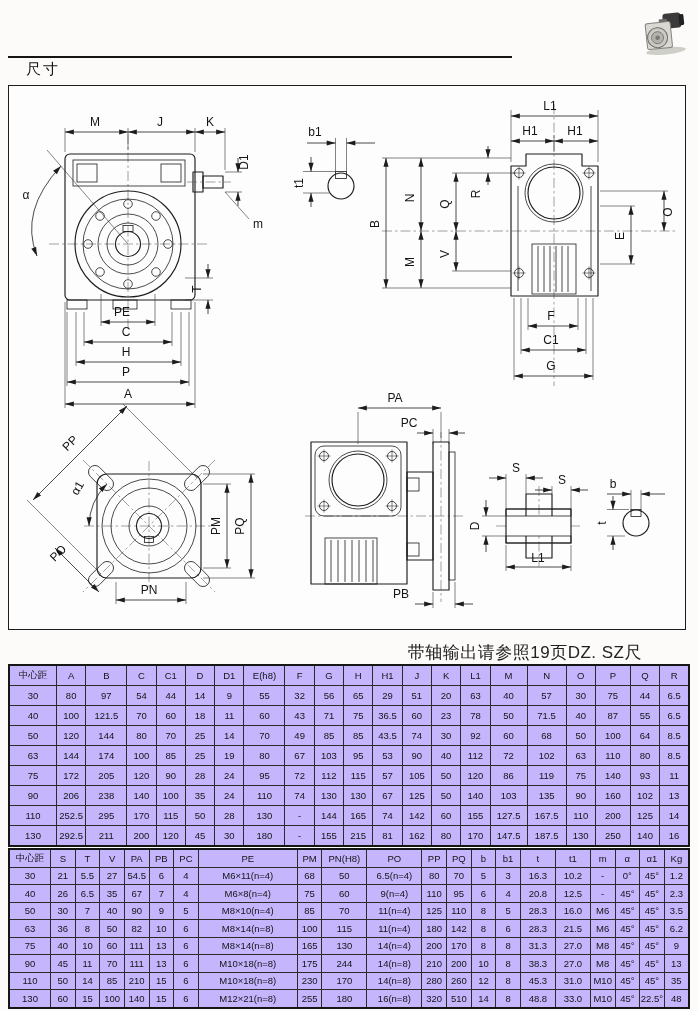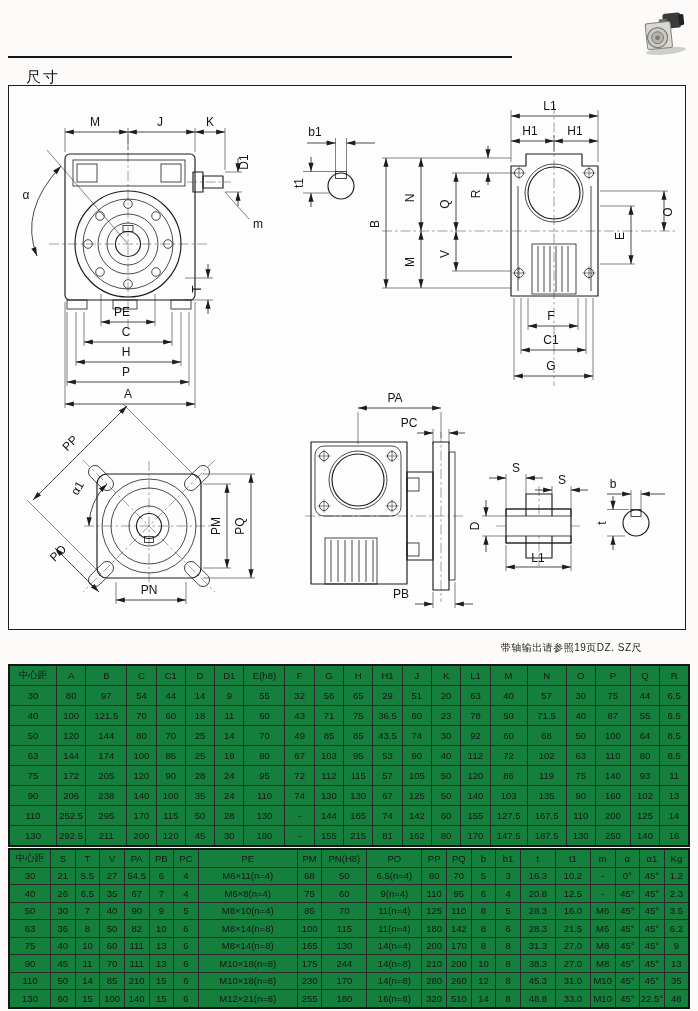--- a/index.html
+++ b/index.html
@@ -1,33 +1,33 @@
 <!DOCTYPE html>
 <html><head>
 <meta charset="utf-8">
 <style>
   html,body{margin:0;padding:0;background:#e9e9e9;}
   .page{position:relative;width:698px;height:1011px;background:#fcfbf9;margin:0 auto;
         font-family:"Liberation Sans",sans-serif;color:#1a1a1a;overflow:hidden;}
 
   .header-rule{position:absolute;left:8px;top:56px;width:504px;height:2px;background:#151515;}
-  .page-title{position:absolute;left:26px;top:60px;font-size:15px;letter-spacing:2px;color:#111;margin-top:8px;}
+  .page-title{position:absolute;left:26px;top:60px;font-size:15px;letter-spacing:2px;color:#111;}
   .photo{position:absolute;left:640px;top:7px;width:48px;height:50px;}
 
   .draw-box{position:absolute;left:8px;top:85px;width:678px;height:545px;border:1.5px solid #1c1c1c;background:#fdfdfd;box-sizing:border-box;}
   .draw-box svg{display:block;}
 
-  .note{position:absolute;top:641px;right:56px;font-size:10px;color:#222;letter-spacing:.5px;}
+  .note{position:absolute;top:641px;right:56px;font-size:17px;color:#222;letter-spacing:.5px;}
 
   .tbl-wrap{position:absolute;left:8px;width:682px;}
   .t1-pos{top:664px;}
   .t2-pos{top:848px;}
   table.dims{border-collapse:collapse;table-layout:fixed;width:100%;
              font-family:"Liberation Sans",sans-serif;font-size:9.5px;color:#141414;
-             border:2px solid #161616;background:#15803d;}
+             border:2px solid #161616;background:#c4b5fd;}
   table.dims th,table.dims td{border:1px solid #2b2b2b;text-align:center;vertical-align:middle;
              padding:0;overflow:hidden;white-space:nowrap;font-weight:normal;}
   table.t1 th,table.t1 td{height:19px;}
   table.t2 th,table.t2 td{height:16.5px;}
   .t1 th:nth-child(1){width:46px}.t1 th:nth-child(3){width:40px}.t1 th:nth-child(8){width:40px}
   .t1 th:nth-child(16){width:36px}.t1 th:nth-child(17){width:38px}.t1 th:nth-child(19){width:34px}
   .t2 th:nth-child(1){width:40px}.t2 th:nth-child(8){width:98px}.t2 th:nth-child(10){width:44px}
   .t2 th:nth-child(11){width:54px}.t2 th:nth-child(16){width:34px}.t2 th:nth-child(17){width:34px}
 
   

